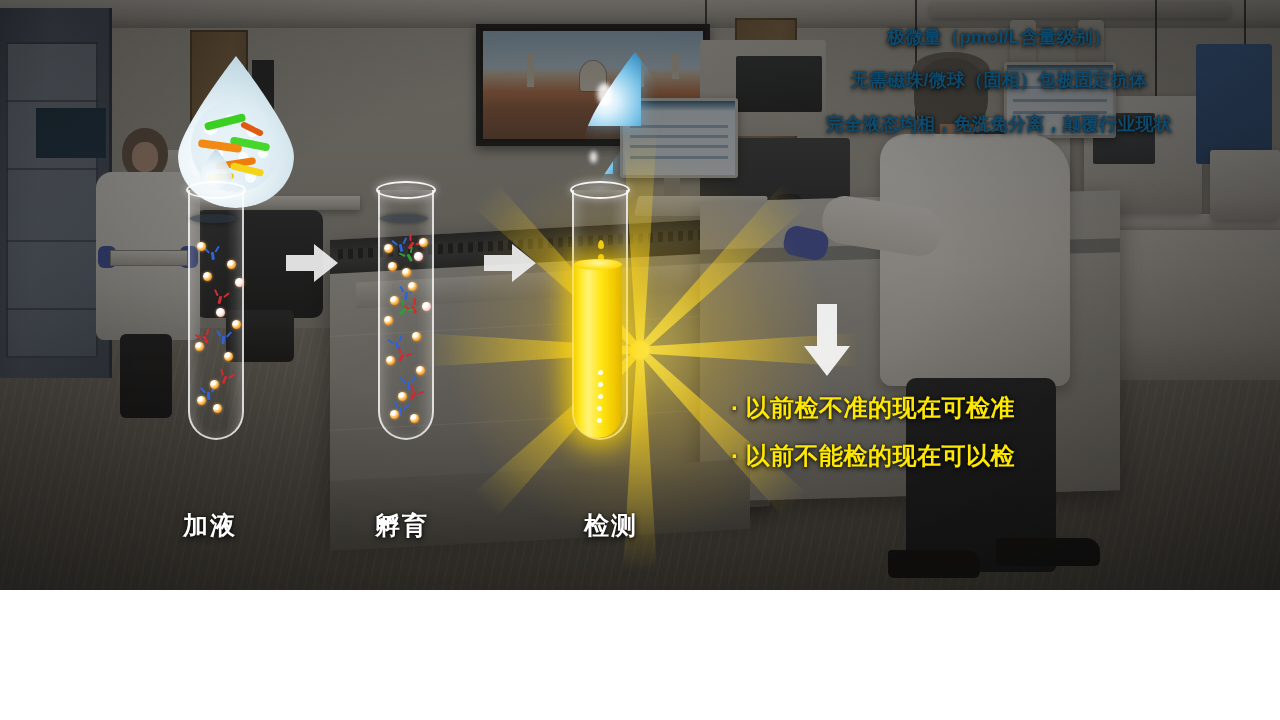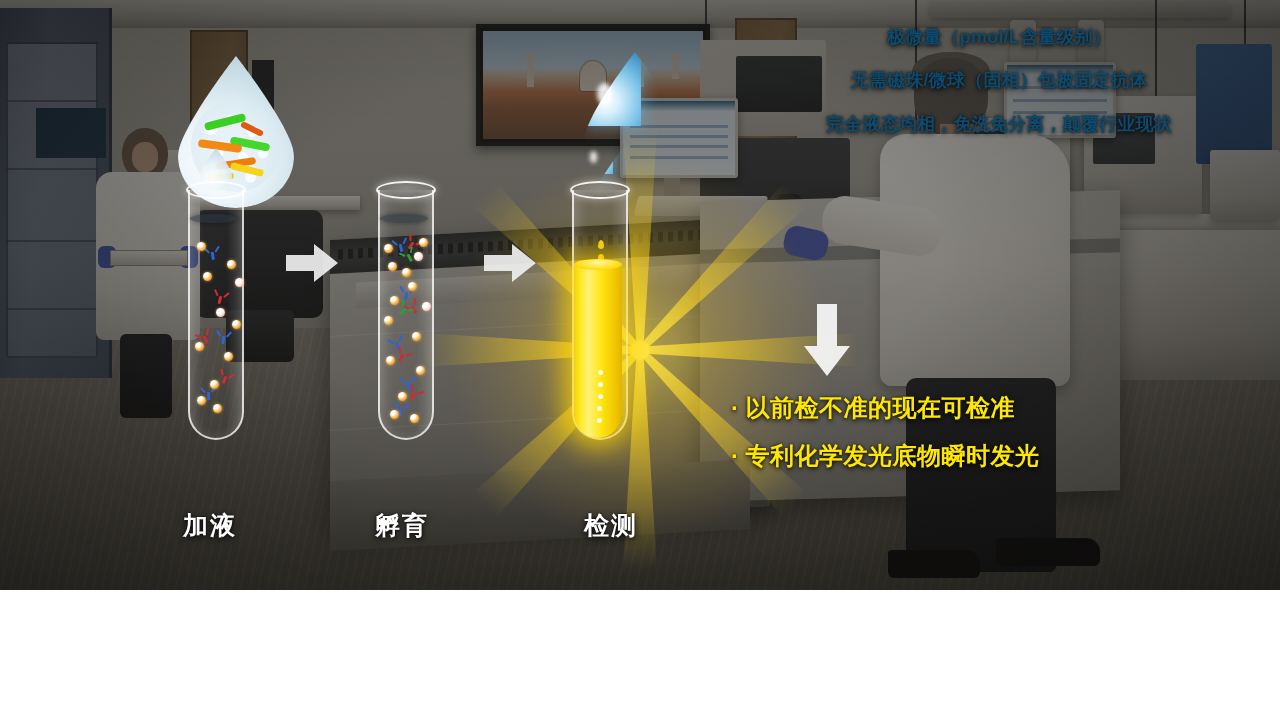--- a/index.html
+++ b/index.html
@@ -600,17 +600,17 @@
     <svg width="46" height="72" viewBox="0 0 46 72">
       <polygon points="13,0 33,0 33,42 46,42 23,72 0,42 13,42" fill="#f4f4f4" opacity="0.95"></polygon>
     </svg>
   </div>
 
   <div id="highlights">
     <div class="hl-line">
       <span class="mk">·</span><span>以前检不准的现在可检准</span>
     </div>
     <div class="hl-line">
-      <span class="mk">·</span><span>专利化学发光底物瞬时发光</span>
+      <span class="mk">·</span><span>以前不能检的现在可以检</span>
     </div>
   </div>
 
 </div>
 
 </body></html>

